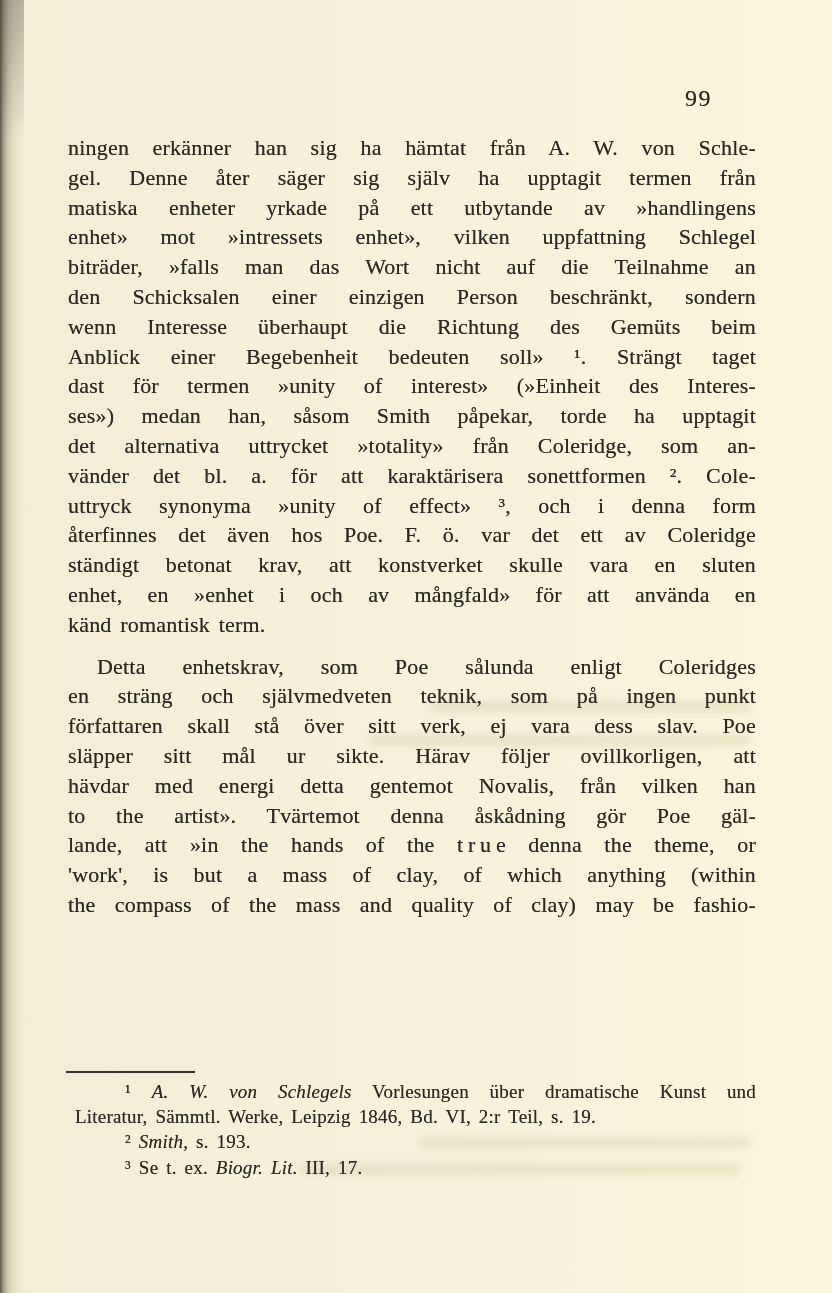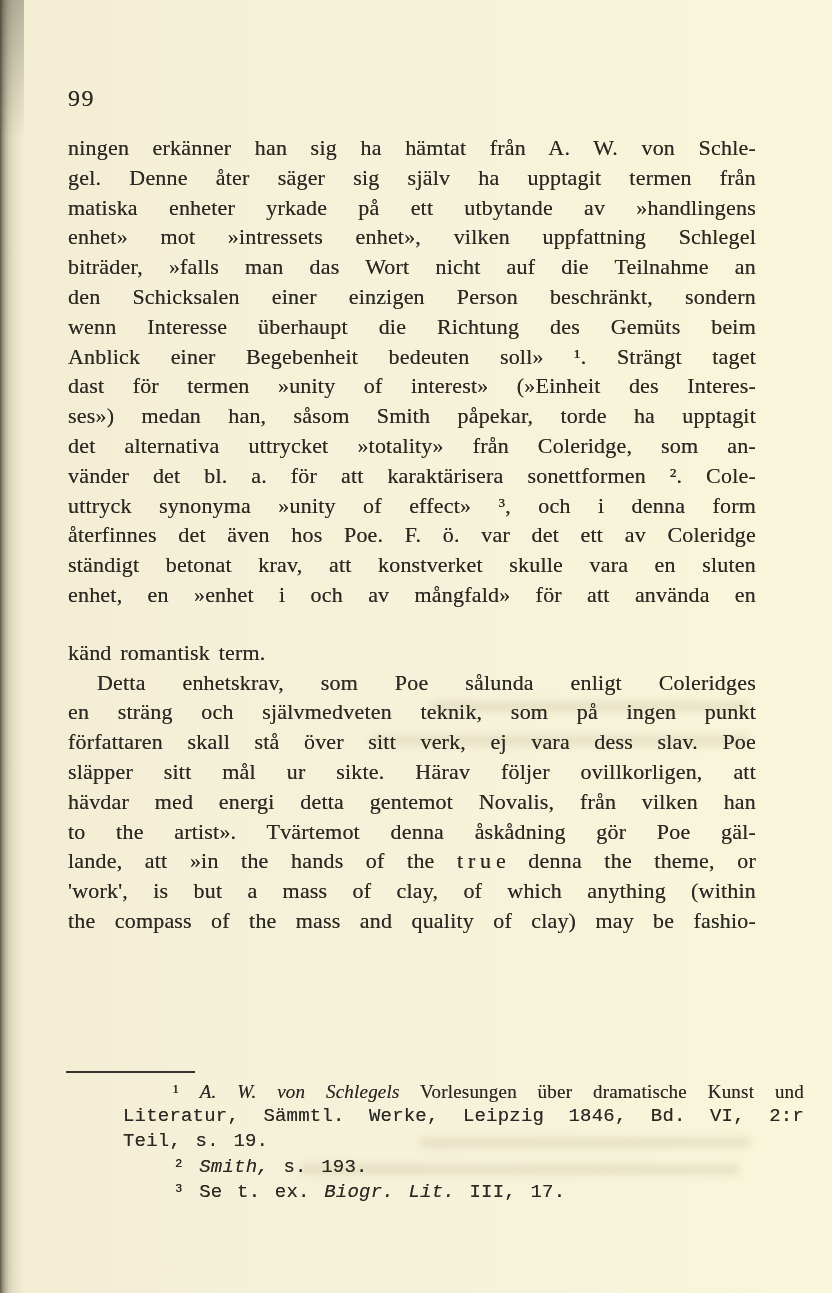--- a/index.html
+++ b/index.html
@@ -35,67 +35,66 @@
     content: "";
     position: absolute;
     inset: 0;
     background: linear-gradient(180deg, rgba(28,26,18,0.28) 0px, rgba(28,26,18,0) 140px);
   }
   .page-number {
     position: absolute;
     top: 85px;
     left: 68px;
     width: 644px;
-    text-align: left;
+    text-align: right;
     font-size: 24px;
     letter-spacing: 1.5px;
     text-shadow: 0 0 0.5px rgba(42,40,34,0.65);
   }
   .body-text {
     position: absolute;
     top: 133px;
     left: 68px;
     width: 688px;
     font-size: 22px;
     line-height: 29.8px;
     letter-spacing: 0.2px;
     word-spacing: 3px;
     text-shadow: 0 0 0.5px rgba(42,40,34,0.65);
   }
   .body-line {
     text-align: justify;
     text-align-last: justify;
   }
-  .body-line.no-just { text-align-last: left; margin-top: 28px; }
-  .body-line.indent { text-indent: 29px; }
+  .body-line.no-just { text-align-last: left; }
+  .body-line.indent { text-indent: 29px; margin-top: 12px; }
   .fn-sep {
     position: absolute;
     left: 66px;
     top: 1071px;
     width: 129px;
     height: 2px;
     background: #35332a;
   }
   .footnotes {
     position: absolute;
     left: 75px;
     top: 1079px;
     width: 681px;
     font-size: 19px;
     line-height: 25.2px;
     letter-spacing: 0.2px;
     word-spacing: 3px;
     text-shadow: 0 0 0.5px rgba(42,40,34,0.6);
-    margin-left: 48px;
   }
   .fn-line {
     text-align: justify;
     text-align-last: justify;
   }
-  .fn-line.no-just { text-align-last: left; font-family: Liberation Mono, monospace; }
+  .fn-line.no-just { text-align-last: left; }
   .fn-line.indent { text-indent: 50px; }
   .it { font-style: italic; }
   .smudge {
     position: absolute;
     background: rgba(186,176,136,0.30);
     filter: blur(4px);
     border-radius: 6px;
     pointer-events: none;
   }
 </style>

